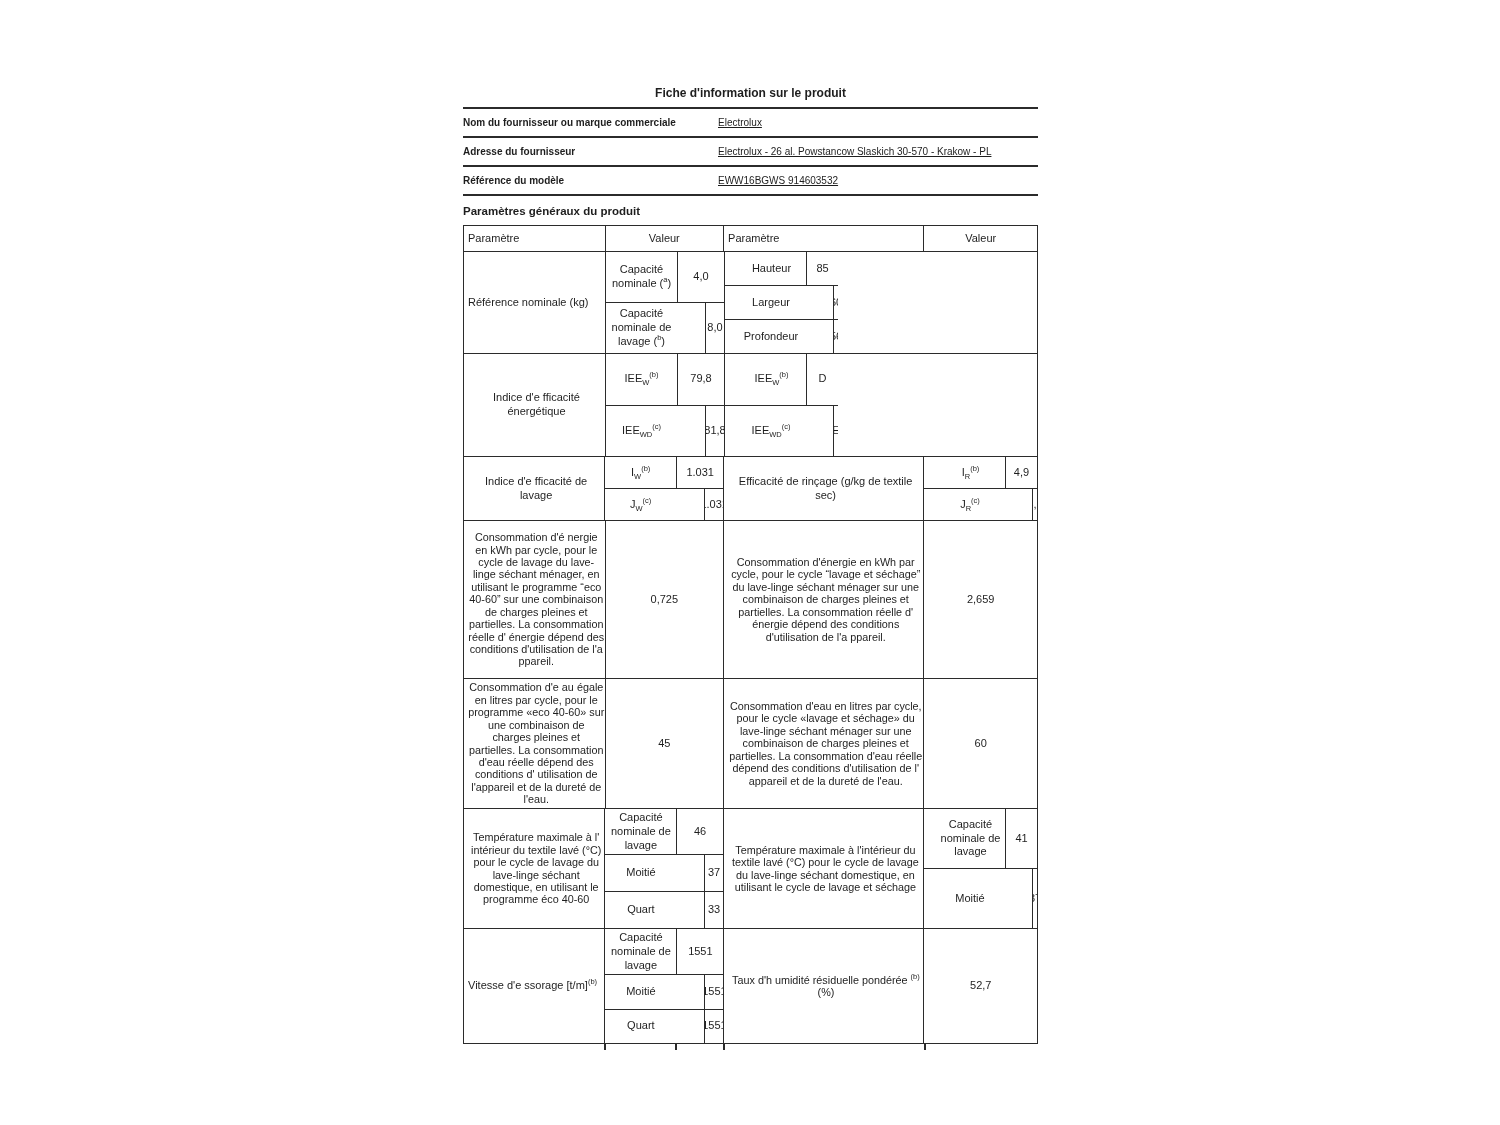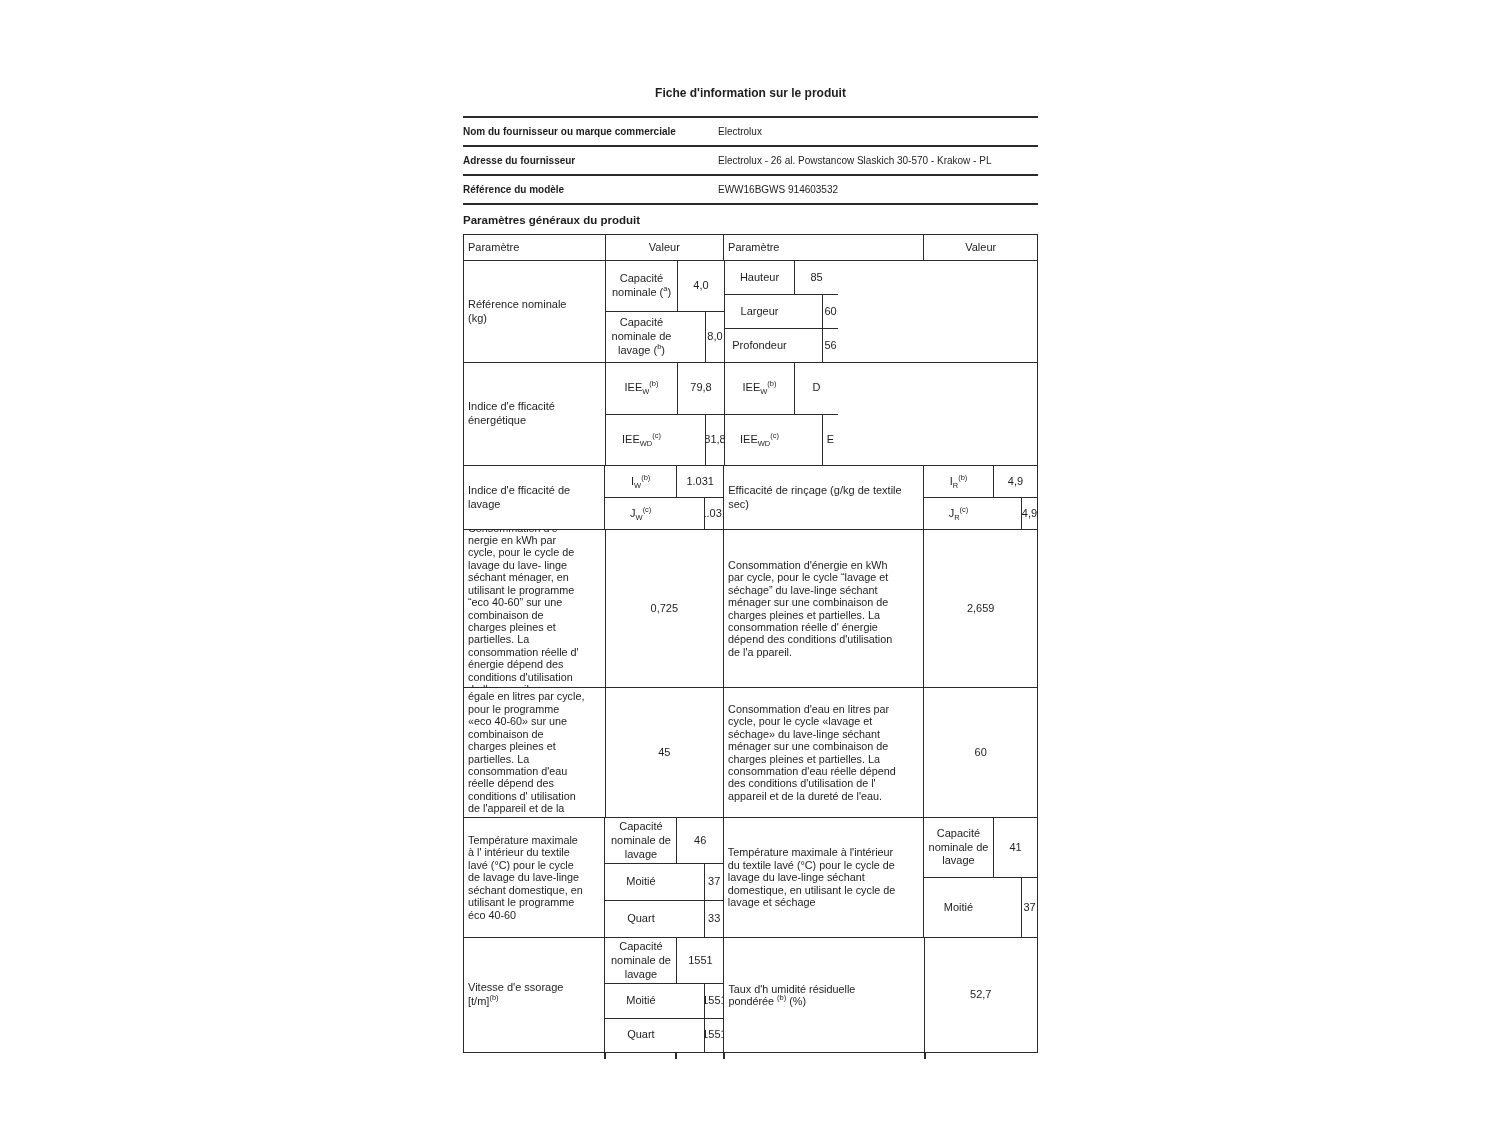--- a/index.html
+++ b/index.html
@@ -11,33 +11,33 @@
   }
   .doc {
     position: absolute;
     left: 463px; top: 86px;
     width: 575px;
   }
   .doc-title {
     text-align: center;
     font-weight: bold;
     font-size: 12px;
-    padding-bottom: 16px;
+    padding-bottom: 7px;
     border-bottom: 2px solid #2b2b2b;
   }
   .info-row {
     display: flex;
     align-items: center;
     border-bottom: 2px solid #2b2b2b;
     min-height: 29px;
     font-size: 10px;
     padding: 4px 0;
   }
   .info-label { width: 255px; font-weight: bold; padding-right: 6px; }
-  .info-value { flex: 1; }
+  .info-value { flex: 1; text-decoration: underline; }
   .section-title {
     font-weight: bold;
     font-size: 11.5px;
     margin: 9px 0 8px 0;
   }
   .ptable {
     border: 1.5px solid #2b2b2b;
     font-size: 11px;
     line-height: 1.25;
   }
@@ -45,34 +45,34 @@
   .trow + .trow { border-top: 1.5px solid #2b2b2b; }
   .cell {
     border-left: 1.5px solid #2b2b2b;
     display: flex; align-items: center; justify-content: center;
     text-align: right;
     padding: 2px;
     overflow: hidden;
   }
   .cell.first { border-left: none; }
   .cell.param {
-    justify-content: flex-start; text-align: left;
-    padding: 3px 20px 3px 4px;
+    justify-content: flex-start; text-align: center;
+    padding: 3px 0 3px 4px;
   }
   .longtext { font-size: 10.8px; line-height: 1.15; }
   .stack { display: flex; flex-direction: column; border-left: 1.5px solid #2b2b2b; }
   .srow { display: flex; flex: 1; }
   .srow + .srow { border-top: 1.5px solid #2b2b2b; gap: 28px; }
   .scell {
     display: flex; align-items: center; justify-content: center;
     text-align: center; padding: 2px; overflow: hidden;
   }
   .sval { flex: 1; border-left: 1.5px solid #2b2b2b; }
   .w141 { width: 141px; } .w119 { width: 119px; } .w71 { width: 71px; }
-  .w201 { width: 201px; } .w114 { width: 114px; } .w69 { width: 69px; }
+  .w201 { width: 201px; } .w114 { width: 114px; } .w69 { width: 69px; margin-left: 12px; }
   sup { font-size: 7.5px; vertical-align: super; line-height: 0; }
   sub { font-size: 7.5px; vertical-align: sub; line-height: 0; }
   .stub { position: relative; height: 6px; }
   .stub span {
     position: absolute; top: 0;
     width: 1.5px; height: 6px;
     background: #2b2b2b;
   }
 </style>
 </head>

